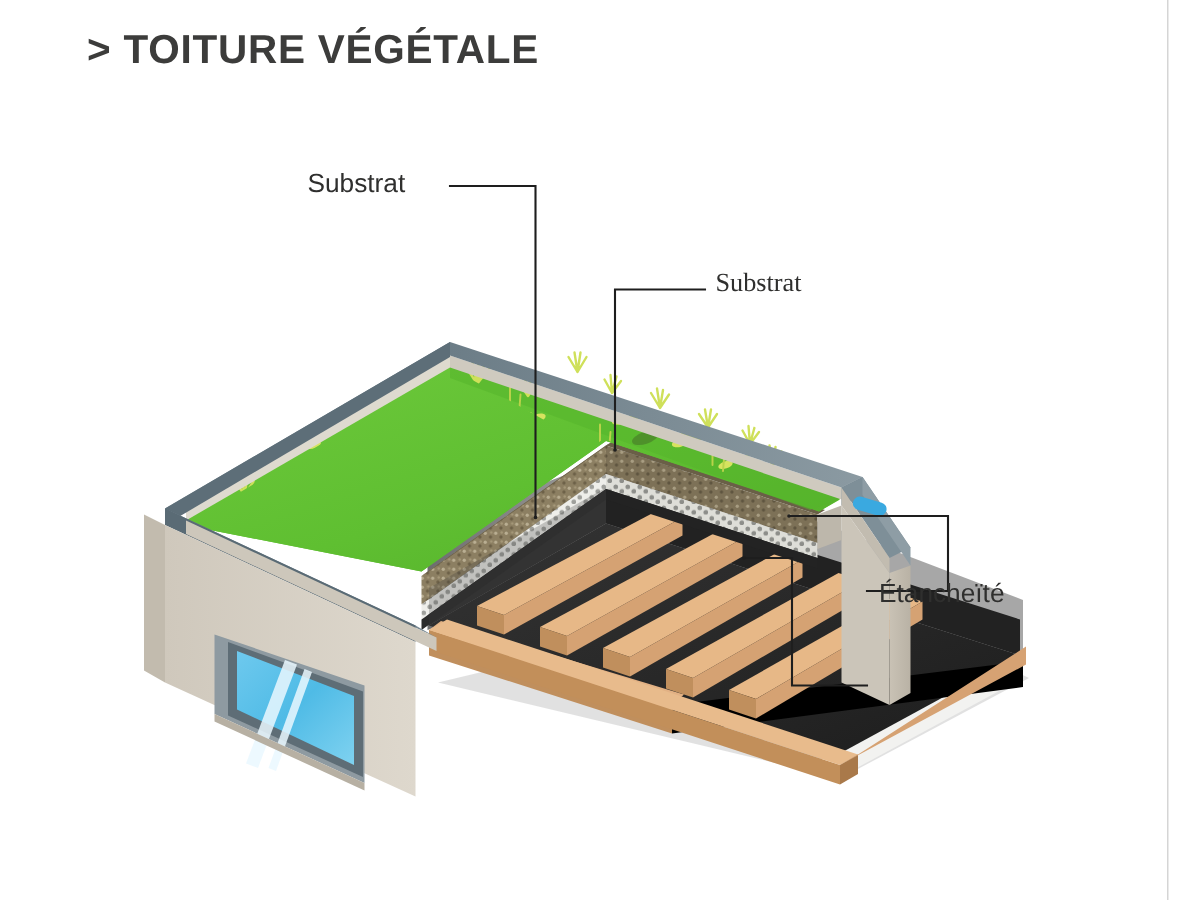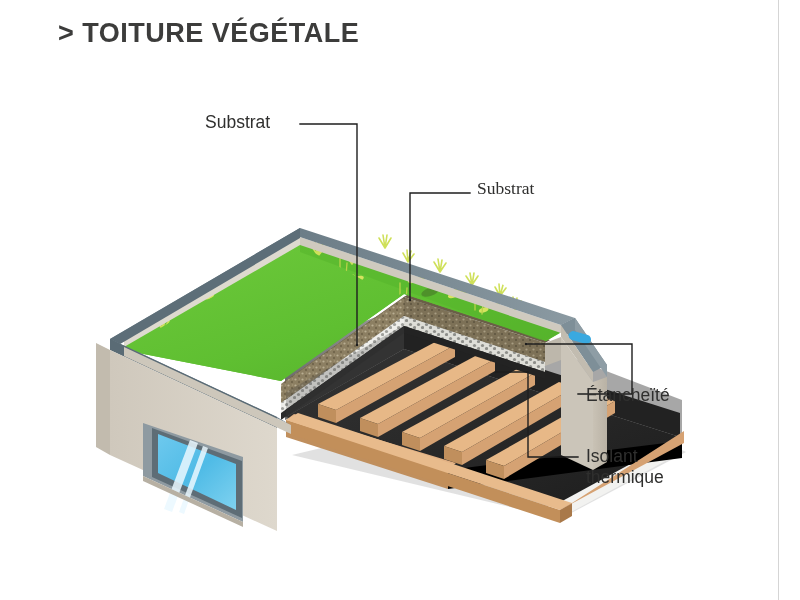--- a/index.html
+++ b/index.html
@@ -422,18 +422,16 @@
       <circle cx="496" cy="372" r="1.2"></circle>
     </g>
   </svg>
 
   <div class="callout" id="lbl-drainage">Substrat</div>
 
   <div class="callout" id="lbl-substrat">Substrat</div>
 
   <div class="callout" id="lbl-etancheite">Étancheïté</div>
 
-  <div class="callout" id="lbl-isolant">Isolant
-thermique</div>
 
   <div id="rule"></div>
 
 </div>
 
 </body></html>

